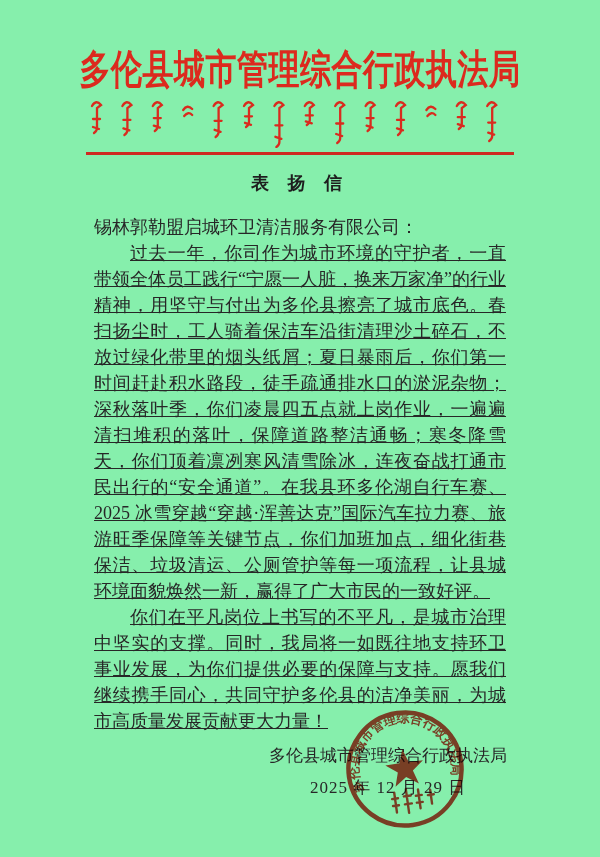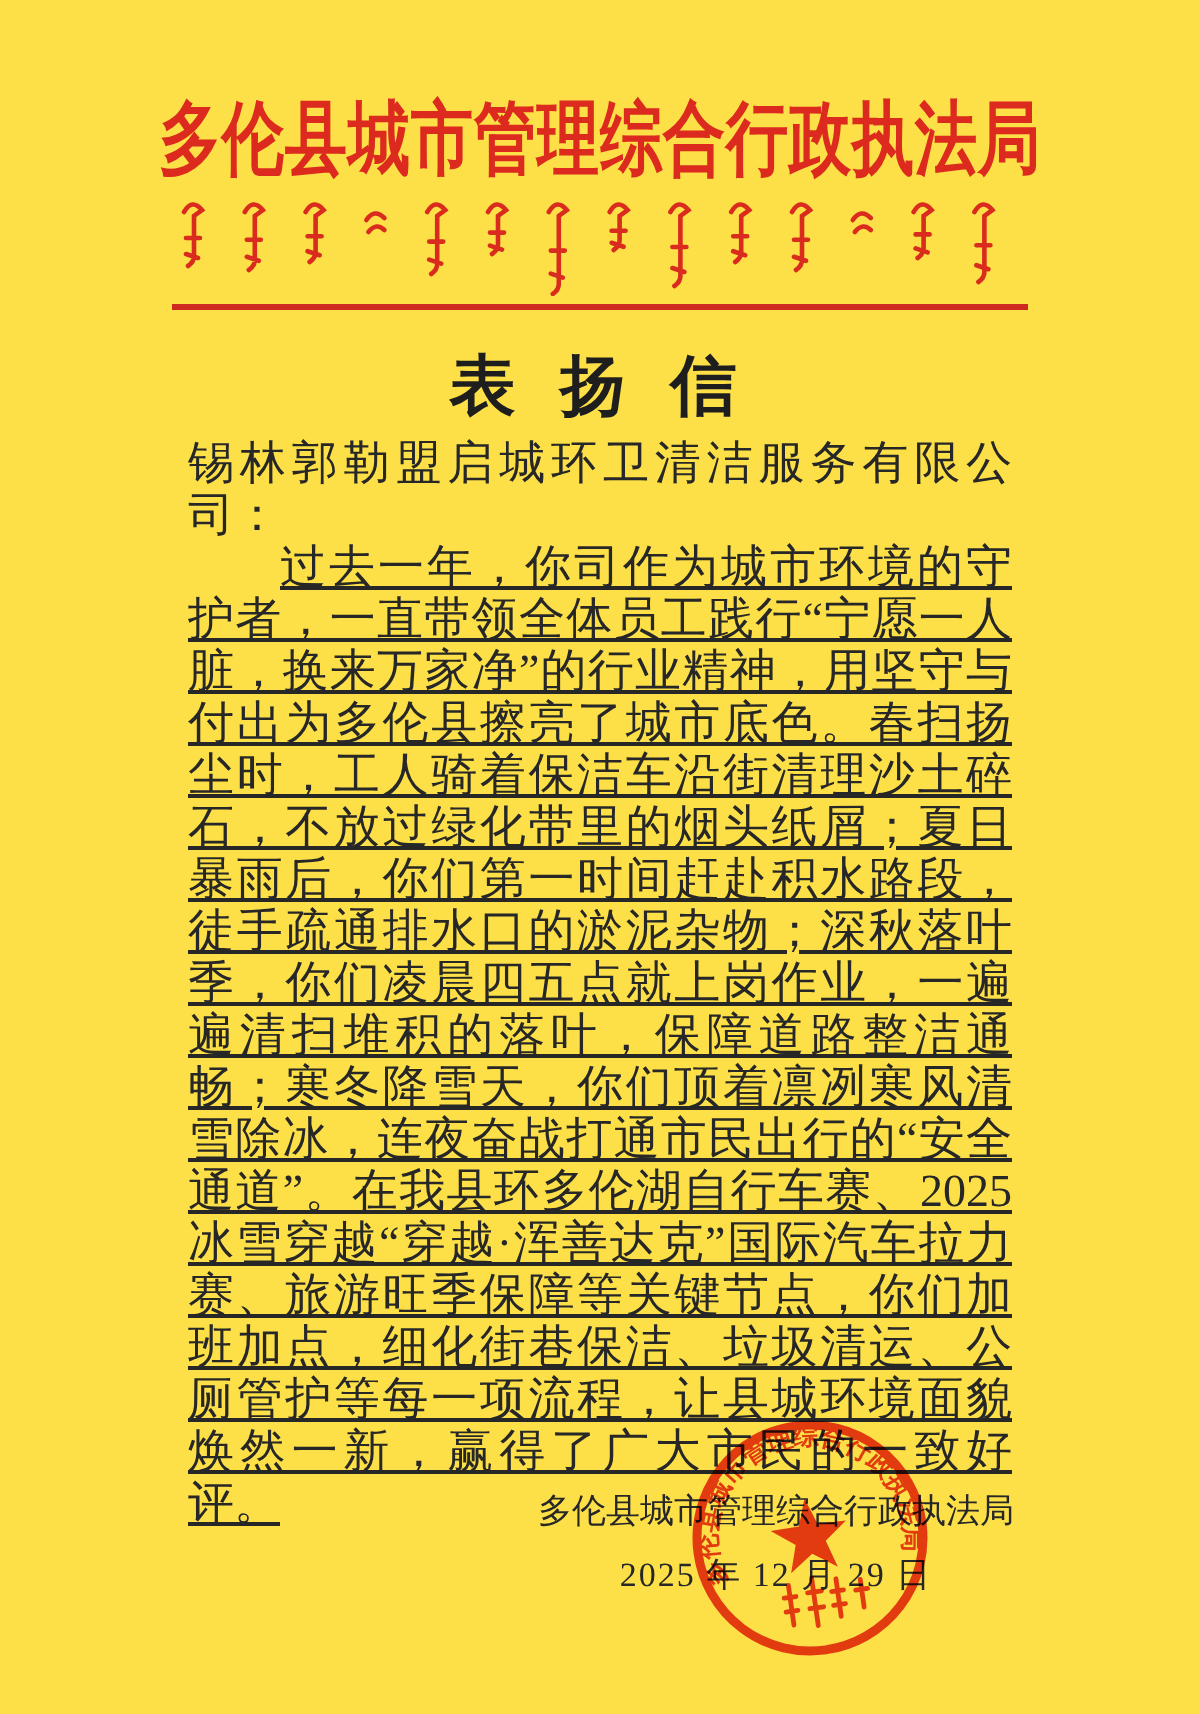--- a/index.html
+++ b/index.html
@@ -5,21 +5,21 @@
   html, body { margin: 0; padding: 0; }
   body {
     width: 600px; height: 857px;
     background: #ffffff;
     font-family: "Liberation Serif", "DejaVu Serif", serif;
     position: relative;
     overflow: hidden;
   }
   .page {
     position: absolute; inset: 0;
-    background: #fde047;
+    background: #86efac;
   }
 
   
   .letterhead { text-align: center; }
   .org-name {
     margin: 50px auto 0;
     color: #dc2a1e;
     font-size: 31px;
     font-weight: 700;
     white-space: nowrap;
@@ -35,30 +35,30 @@
   }
   .head-rule {
     width: 428px; height: 3px;
     background: #ce2a20;
     margin: 4px auto 0;
   }
 
   
   .letter-title {
     text-align: center;
-    font-size: 33px;
+    font-size: 18px;
     font-weight: 700;
     color: #1e1e1e;
     margin: 16px 0 0 0;
     letter-spacing: 7px;
   }
   .body-block {
     width: 412px;
-    margin: 3px auto 0;
-    font-size: 23px;
+    margin: 19px auto 0;
+    font-size: 18px;
     line-height: 26px;
     color: #272727;
     text-align: justify;
     text-justify: inter-character;
   }
   .recipient { margin: 0; }
   .para { margin: 0; text-indent: 2em; text-decoration: underline; }
 
   
   .signature {
@@ -109,20 +109,21 @@
 
     <div class="head-rule"></div>
   </header>
 
   <main>
     <h2 class="letter-title">表 扬 信</h2>
 
     <div class="body-block">
       <p class="recipient">锡林郭勒盟启城环卫清洁服务有限公司：</p>
       <p class="para">过去一年，你司作为城市环境的守护者，一直带领全体员工践行“宁愿一人脏，换来万家净”的行业精神，用坚守与付出为多伦县擦亮了城市底色。春扫扬尘时，工人骑着保洁车沿街清理沙土碎石，不放过绿化带里的烟头纸屑；夏日暴雨后，你们第一时间赶赴积水路段，徒手疏通排水口的淤泥杂物；深秋落叶季，你们凌晨四五点就上岗作业，一遍遍清扫堆积的落叶，保障道路整洁通畅；寒冬降雪天，你们顶着凛冽寒风清雪除冰，连夜奋战打通市民出行的“安全通道”。在我县环多伦湖自行车赛、2025 冰雪穿越“穿越·浑善达克”国际汽车拉力赛、旅游旺季保障等关键节点，你们加班加点，细化街巷保洁、垃圾清运、公厕管护等每一项流程，让县城环境面貌焕然一新，赢得了广大市民的一致好评。</p>
+      <p class="para">你们在平凡岗位上书写的不平凡，是城市治理中坚实的支撑。同时，我局将一如既往地支持环卫事业发展，为你们提供必要的保障与支持。愿我们继续携手同心，共同守护多伦县的洁净美丽，为城市高质量发展贡献更大力量！</p>
     </div>
 
     <div class="signature">
       <p class="sig-org">多伦县城市管理综合行政执法局</p>
       <p class="sig-date">2025 年 12 月 29 日</p>
     </div>
   </main>
 
   <svg class="seal" viewBox="0 0 124 128">
     <circle cx="62" cy="64" r="56.5" fill="none" stroke="#e23325" stroke-width="4.5"></circle>

